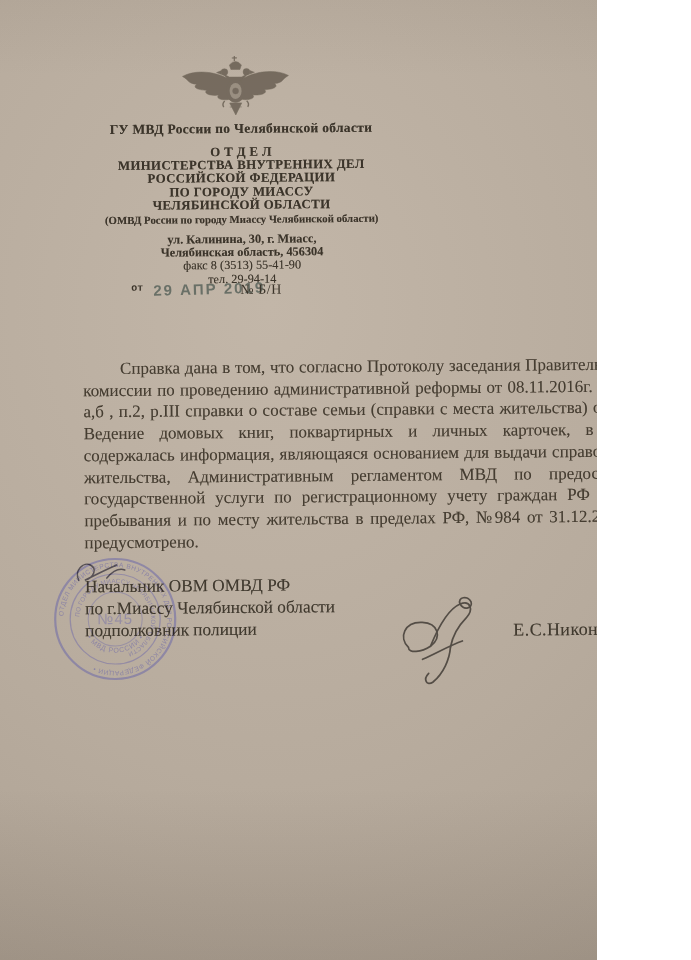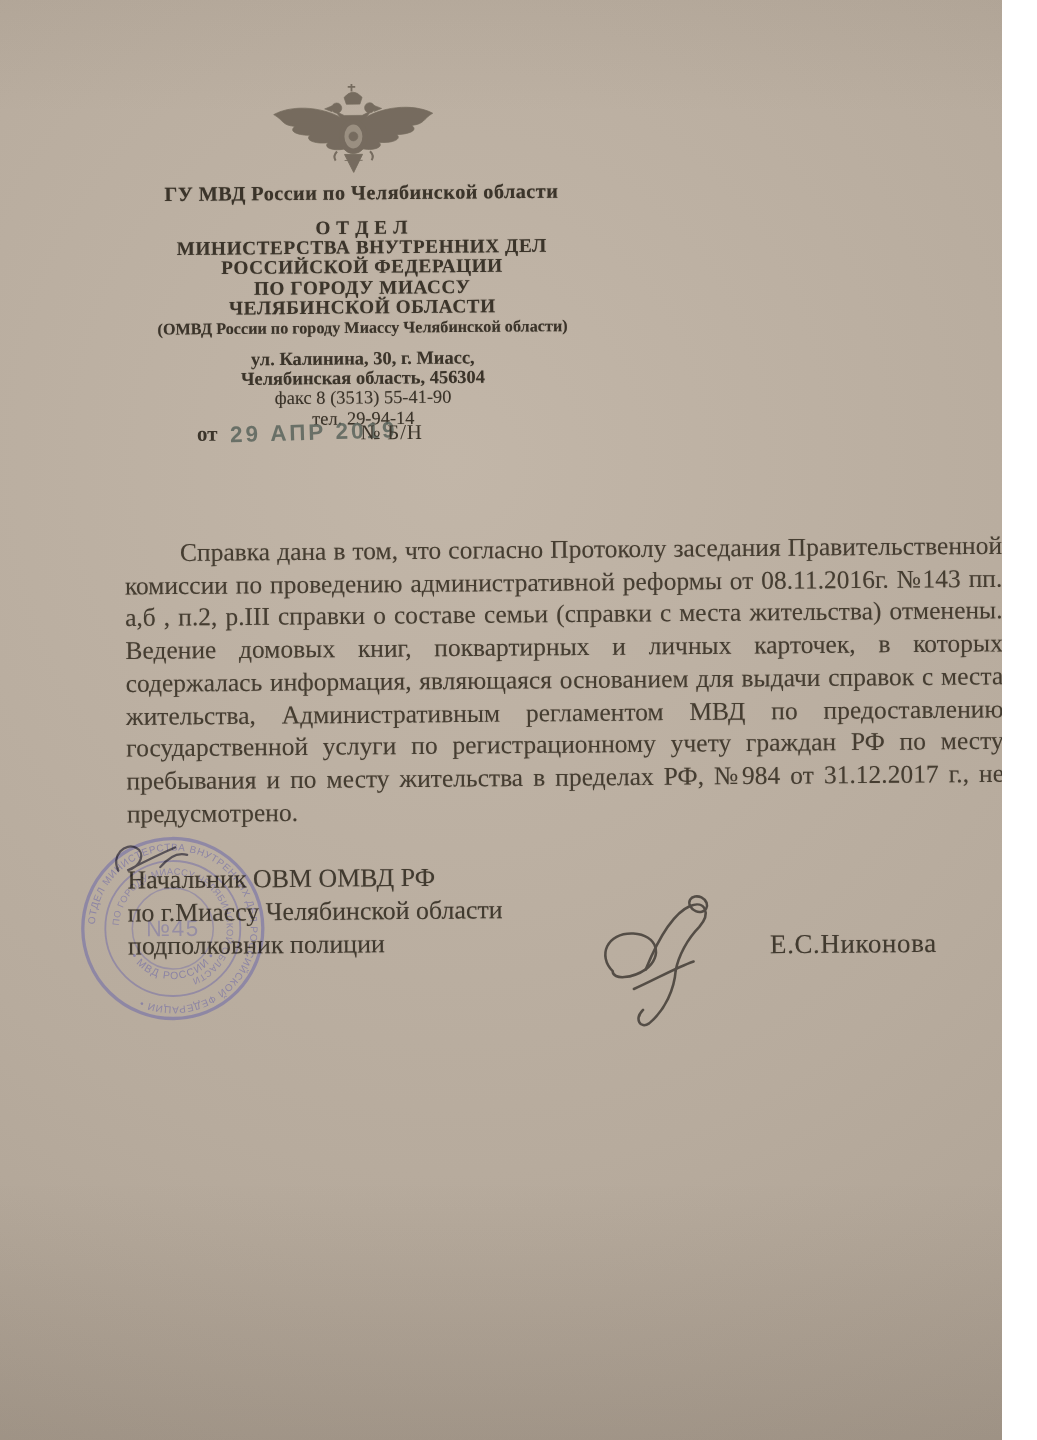--- a/index.html
+++ b/index.html
@@ -1,18 +1,18 @@
 <!DOCTYPE html>
 <html><head>
 <meta charset="utf-8">
 <style>
   html,body{margin:0;padding:0;}
   .photo{
     position:relative;
-    width:668px;height:960px;
+    width:597px;height:960px;
     overflow:hidden;
     font-family:"Liberation Serif","DejaVu Serif",serif;
     background:
       linear-gradient(to bottom, rgba(70,58,46,0.05) 0%, rgba(0,0,0,0) 8%, rgba(0,0,0,0) 82%, rgba(60,48,38,0.14) 100%),
       radial-gradient(ellipse 130% 95% at 45% 32%, #c2b6a8 0%, #b7ab9d 52%, #a99d8f 100%);
   }
   .sheet{
     position:absolute;left:0;top:0;width:691px;height:960px;
     transform:rotate(-0.5deg);
     color:#443c30;
@@ -21,21 +21,21 @@
   
   .letterhead{left:4px;top:120px;width:480px;text-align:center;color:#3b342a;}
   .authority{font-size:13.5px;font-weight:bold;letter-spacing:.3px;margin-bottom:9px;text-shadow:0 0 .6px rgba(59,52,42,.55);}
   .org-line{font-size:12.8px;font-weight:bold;line-height:13.2px;letter-spacing:.4px;text-shadow:0 0 .6px rgba(59,52,42,.5);}
   .org-short{font-size:10.8px;font-weight:bold;margin-top:1px;text-shadow:0 0 .5px rgba(59,52,42,.45);}
   .address{margin-top:8px;}
   .addr-line{font-size:12.3px;line-height:13.2px;font-weight:bold;text-shadow:0 0 .5px rgba(59,52,42,.4);}
   .addr-line.light{font-weight:normal;}
   
   .ref-row{left:0;top:278px;width:691px;height:22px;}
-  .from-label{position:absolute;left:133px;top:3px;font-size:14px;font-weight:bold;color:#3b342a;}
+  .from-label{position:absolute;left:133px;top:3px;font-size:10px;font-weight:bold;color:#3b342a;font-family:Liberation Mono, monospace;}
   .date-stamp{
     position:absolute;left:155px;top:1px;
     font-family:"Liberation Sans","DejaVu Sans",sans-serif;
     font-size:15px;font-weight:bold;letter-spacing:2px;
     color:rgba(93,102,94,0.88);
     transform:rotate(-1.2deg);
     white-space:nowrap;
   }
   .doc-number{position:absolute;left:242px;top:3px;font-size:14px;font-weight:normal;color:#3b342a;letter-spacing:.5px;}
   

